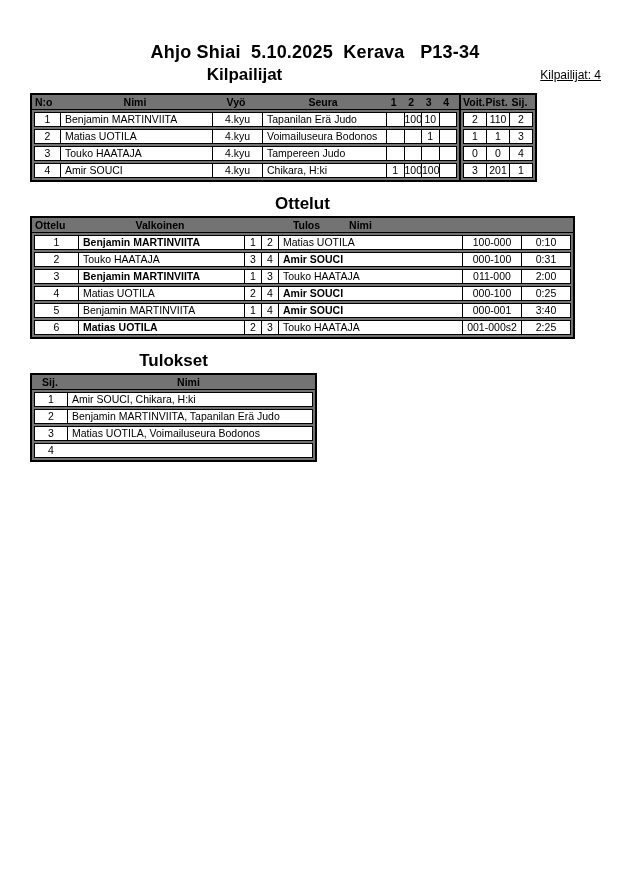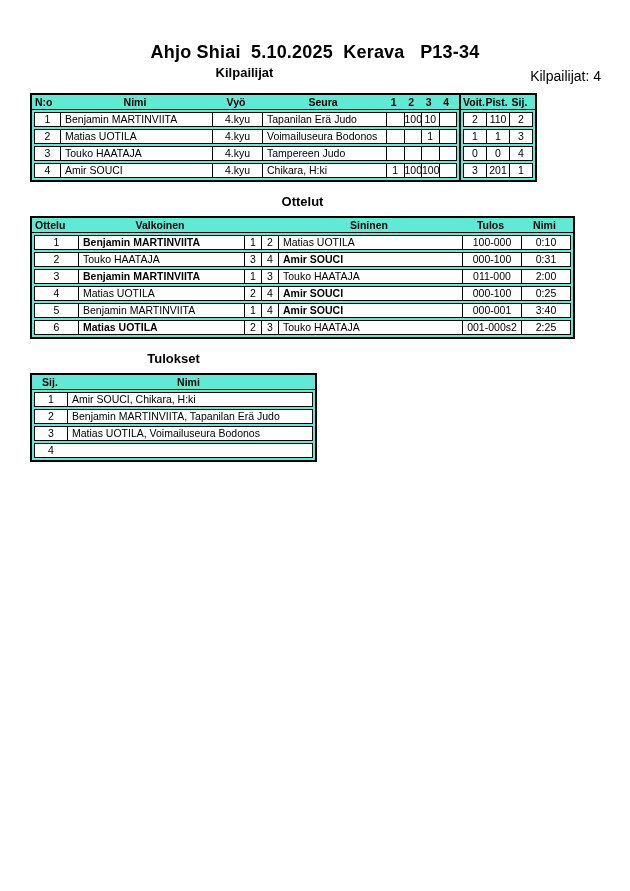--- a/index.html
+++ b/index.html
@@ -8,32 +8,32 @@
     font-family:"Liberation Sans",sans-serif;color:#000;
     -webkit-font-smoothing:antialiased;
   }
   .b{font-weight:bold;}
 
   .page-title{
     position:absolute;top:42px;left:0;width:630px;text-align:center;
     font-size:18px;font-weight:bold;white-space:pre;letter-spacing:0.2px;
   }
   .caption{
-    position:absolute;font-size:13px;font-weight:bold;text-align:center;
+    position:absolute;font-size:17px;font-weight:bold;text-align:center;
     white-space:nowrap;
   }
   .cap-kilpailijat{top:65px;left:30px;width:429px;}
   .cap-ottelut{top:194px;left:30px;width:545px;}
   .cap-tulokset{top:351px;left:30px;width:287px;}
   .count-label{
-    position:absolute;top:68px;right:29px;font-size:14px;white-space:nowrap;
+    position:absolute;top:68px;right:29px;font-size:12px;white-space:nowrap;text-decoration:underline;
   }
 
   .tbl{
-    position:absolute;border:2px solid #000;background:#5eead4;
+    position:absolute;border:2px solid #000;background:#737373;
     display:flex;align-items:stretch;
   }
   .sec{display:flex;flex-direction:column;}
   .vdiv{width:2px;background:#000;flex:0 0 2px;}
 
   .hdr{
     display:flex;height:15px;line-height:15px;border-bottom:1px solid #000;
     font-weight:bold;font-size:10.5px;padding-left:2px;box-sizing:border-box;
   }
   .hcell{white-space:nowrap;overflow:visible;text-align:center;flex:0 0 auto;box-sizing:border-box;}
@@ -174,21 +174,20 @@
   </div>
 </div>
 
 <div class="caption cap-ottelut">Ottelut</div>
 <div class="tbl t2">
   <div class="hdr">
     <div class="hcell hl c-ono">Ottelu</div>
     <div class="hcell c-white">Valkoinen</div>
     <div class="hcell c-n"></div>
     <div class="hcell c-n"></div>
-    <div class="hcell c-blue">Sininen</div>
     <div class="hcell c-res">Tulos</div>
     <div class="hcell c-time">Nimi</div>
   </div>
   <div class="tbody">
     <div class="row">
       <div class="cell c-ono">1</div>
       <div class="cell cl c-white b">Benjamin MARTINVIITA</div>
       <div class="cell c-n">1</div>
       <div class="cell c-n">2</div>
       <div class="cell cl c-blue">Matias UOTILA</div>

